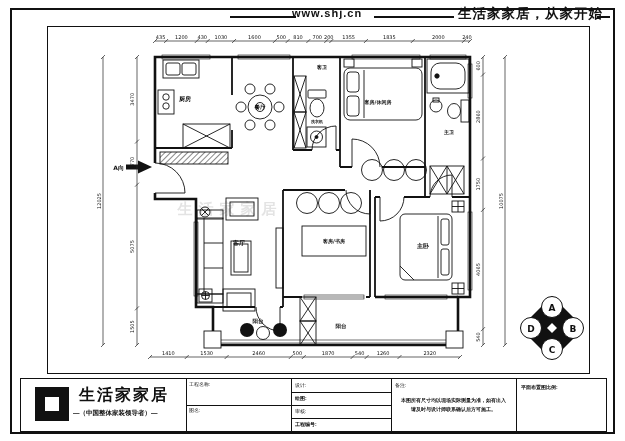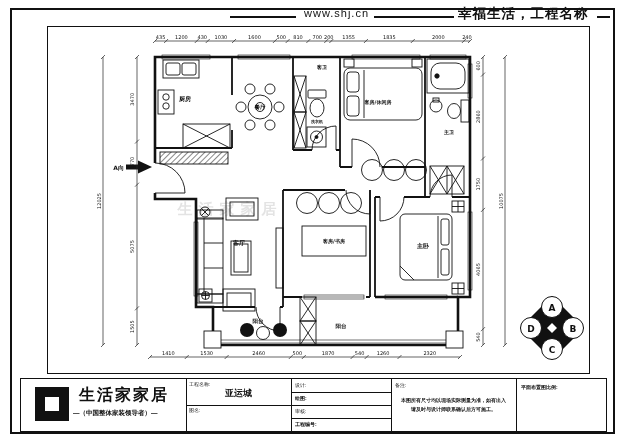--- a/index.html
+++ b/index.html
@@ -1,21 +1,21 @@
 <!DOCTYPE html>
 <html><head>
 <meta charset="utf-8">
 <style>
   html,body{margin:0;padding:0;background:#e8e8e8;}
   .page{position:relative;width:625px;height:441px;background:#fff;overflow:hidden;
         font-family:"Liberation Sans","DejaVu Sans",sans-serif;color:#111;}
   .outer-frame{position:absolute;left:10px;top:8px;width:601px;height:422px;border:2px solid #111;}
   .inner-frame{position:absolute;left:47px;top:26px;width:541px;height:346px;border:1px solid #111;}
   .hline{position:absolute;height:1.5px;background:#111;}
-  .site{position:absolute;left:304px;top:7px;font-size:11px;font-weight:normal;letter-spacing:1px;}
+  .site{position:absolute;left:292px;top:7px;font-size:11px;font-weight:bold;letter-spacing:1px;}
   .slogan{position:absolute;left:458px;top:5px;font-size:13.5px;font-weight:bold;letter-spacing:1px;}
   svg{position:absolute;left:0;top:0;font-family:"DejaVu Sans",sans-serif;}
   .w3{stroke:#111;stroke-width:2.6;fill:none;}
   .w2{stroke:#111;stroke-width:1.8;fill:none;}
   .f{stroke:#111;stroke-width:0.9;fill:none;}
   .fw{stroke:#111;stroke-width:0.9;fill:#fff;}
   .thin{stroke:#111;stroke-width:0.6;fill:none;}
   .blk{fill:#111;}
   .dim{stroke:#222;stroke-width:0.7;fill:none;}
   .dimtxt{font-size:5px;fill:#111;}
@@ -37,21 +37,21 @@
 </head>
 <body>
 
 <div class="page">
 
   <div class="outer-frame"></div>
 
   <div class="hline" style="left:230px;top:16px;width:66px;"></div>
   <span class="site">www.shj.cn</span>
   <div class="hline" style="left:374px;top:16px;width:80px;"></div>
-  <span class="slogan">幸福生活，工程名称</span>
+  <span class="slogan">生活家家居，从家开始</span>
   <div class="hline" style="left:597px;top:16px;width:13px;"></div>
 
   <div class="inner-frame"></div>
 
   <svg id="plan-svg" width="625" height="441" viewBox="0 0 625 441">
     <defs>
       <pattern id="diag" width="4" height="4" patternUnits="userSpaceOnUse" patternTransform="rotate(45)">
         <line x1="0" y1="0" x2="0" y2="4" stroke="#111" stroke-width="1"></line>
       </pattern>
     </defs>
@@ -374,21 +374,20 @@
 
     <div class="logo-sq">
         <div class="in"></div>
       </div>
     <div class="brand">生活家家居</div>
     <div class="brand-sub">—（中国整体家装领导者）—</div>
 
     <div style="position:absolute;left:165px;top:0;width:105px;height:52px;">
       <div class="hdiv" style="left:0;top:26px;width:105px;"></div>
       <span class="cell-lab" style="left:3px;top:2px;">工程名称:</span>
-      <div class="cell-val" style="top:8px;">亚运城</div>
       <span class="cell-lab" style="left:3px;top:28px;">图名:</span>
     </div>
 
     <div style="position:absolute;left:270px;top:0;width:100px;height:52px;">
       <div class="hdiv" style="left:0;top:13px;width:100px;"></div>
       <div class="hdiv" style="left:0;top:26px;width:100px;"></div>
       <div class="hdiv" style="left:0;top:39px;width:100px;"></div>
       <span class="cell-lab" style="left:4px;top:3px;">设计:</span>
       <span class="cell-lab" style="left:4px;top:16px;font-weight:bold;">绘图:</span>
       <span class="cell-lab" style="left:4px;top:29px;">审核:</span>

